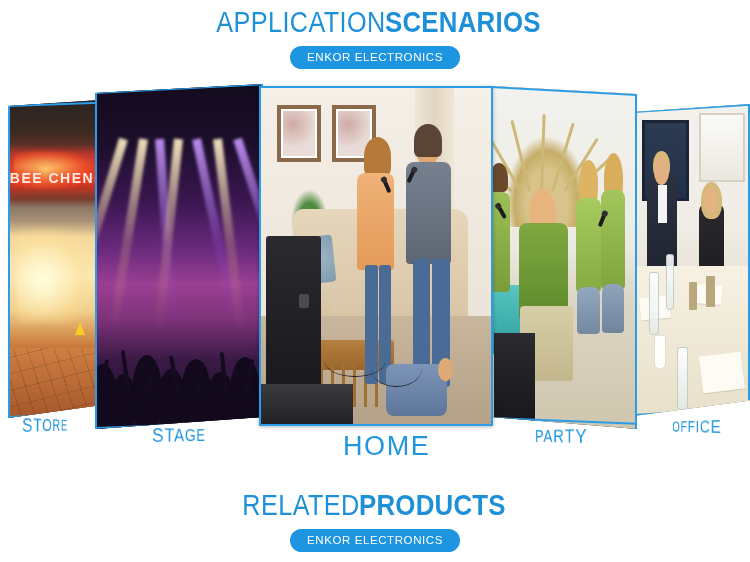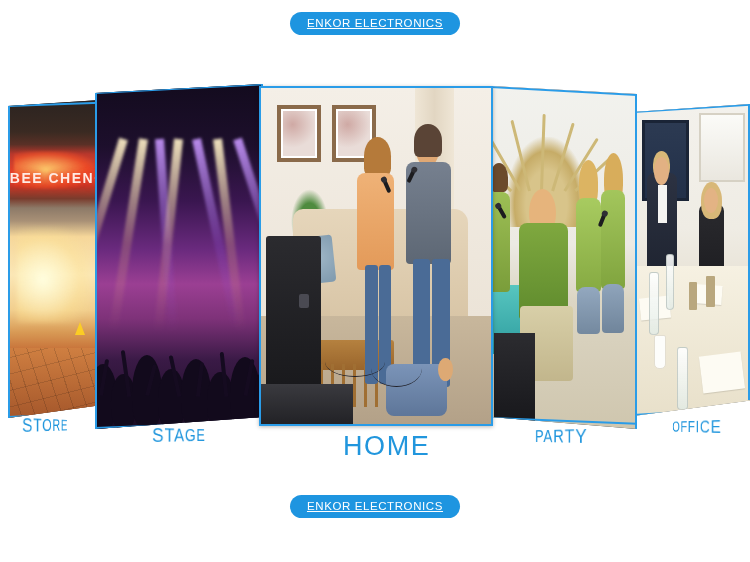--- a/index.html
+++ b/index.html
@@ -40,21 +40,20 @@
   }
   .badge {
     display:inline-block;
     background:#1e95e0;
     color:#ffffff;
     font-size:11.5px;
     letter-spacing:0.6px;
     padding:5px 17px 6px 17px;
     border-radius:13px;
     margin-top:7px;
-    text-decoration:underline;
   }
 
   #top-section { position:absolute; top:5px; left:0; }
   #bottom-section { position:absolute; top:488px; left:0; }
 
   
   #carousel {
     position:absolute;
     top:0; left:0;
     width:750px; height:470px;
@@ -260,20 +259,23 @@
   #label-home   { left:343px; top:431px; font-size:27px; letter-spacing:1.6px; }
   #label-party  { left:517px; top:425px; font-size:20px;
                   transform:perspective(150px) rotateY(-26deg); transform-origin:right center; }
   #label-office { left:645px; top:416px; font-size:19px;
                   transform:perspective(130px) rotateY(-32deg); transform-origin:right center; }
 </style>
 </head>
 <body>
 
 <div class="section" id="top-section">
+  <div class="heading">
+    <span class="light">APPLICATION</span><span class="bold">SCENARIOS</span>
+  </div>
   <div class="badge">ENKOR ELECTRONICS</div>
 </div>
 
 <div id="carousel">
 
   <div class="panel" id="panel-store">
     <div class="scene">
       <div class="sc-store"></div>
       <div class="store-sign-text">BEE CHENG</div>
       <div class="store-tile"></div>
@@ -452,14 +454,17 @@
   </div>
 
   <div class="label" id="label-store">STORE</div>
   <div class="label" id="label-stage">STAGE</div>
   <div class="label" id="label-home">HOME</div>
   <div class="label" id="label-party">PARTY</div>
   <div class="label" id="label-office">OFFICE</div>
 </div>
 
 <div class="section" id="bottom-section">
+  <div class="heading">
+    <span class="light">RELATED</span><span class="bold">PRODUCTS</span>
+  </div>
   <div class="badge">ENKOR ELECTRONICS</div>
 </div>
 
 </body></html>

